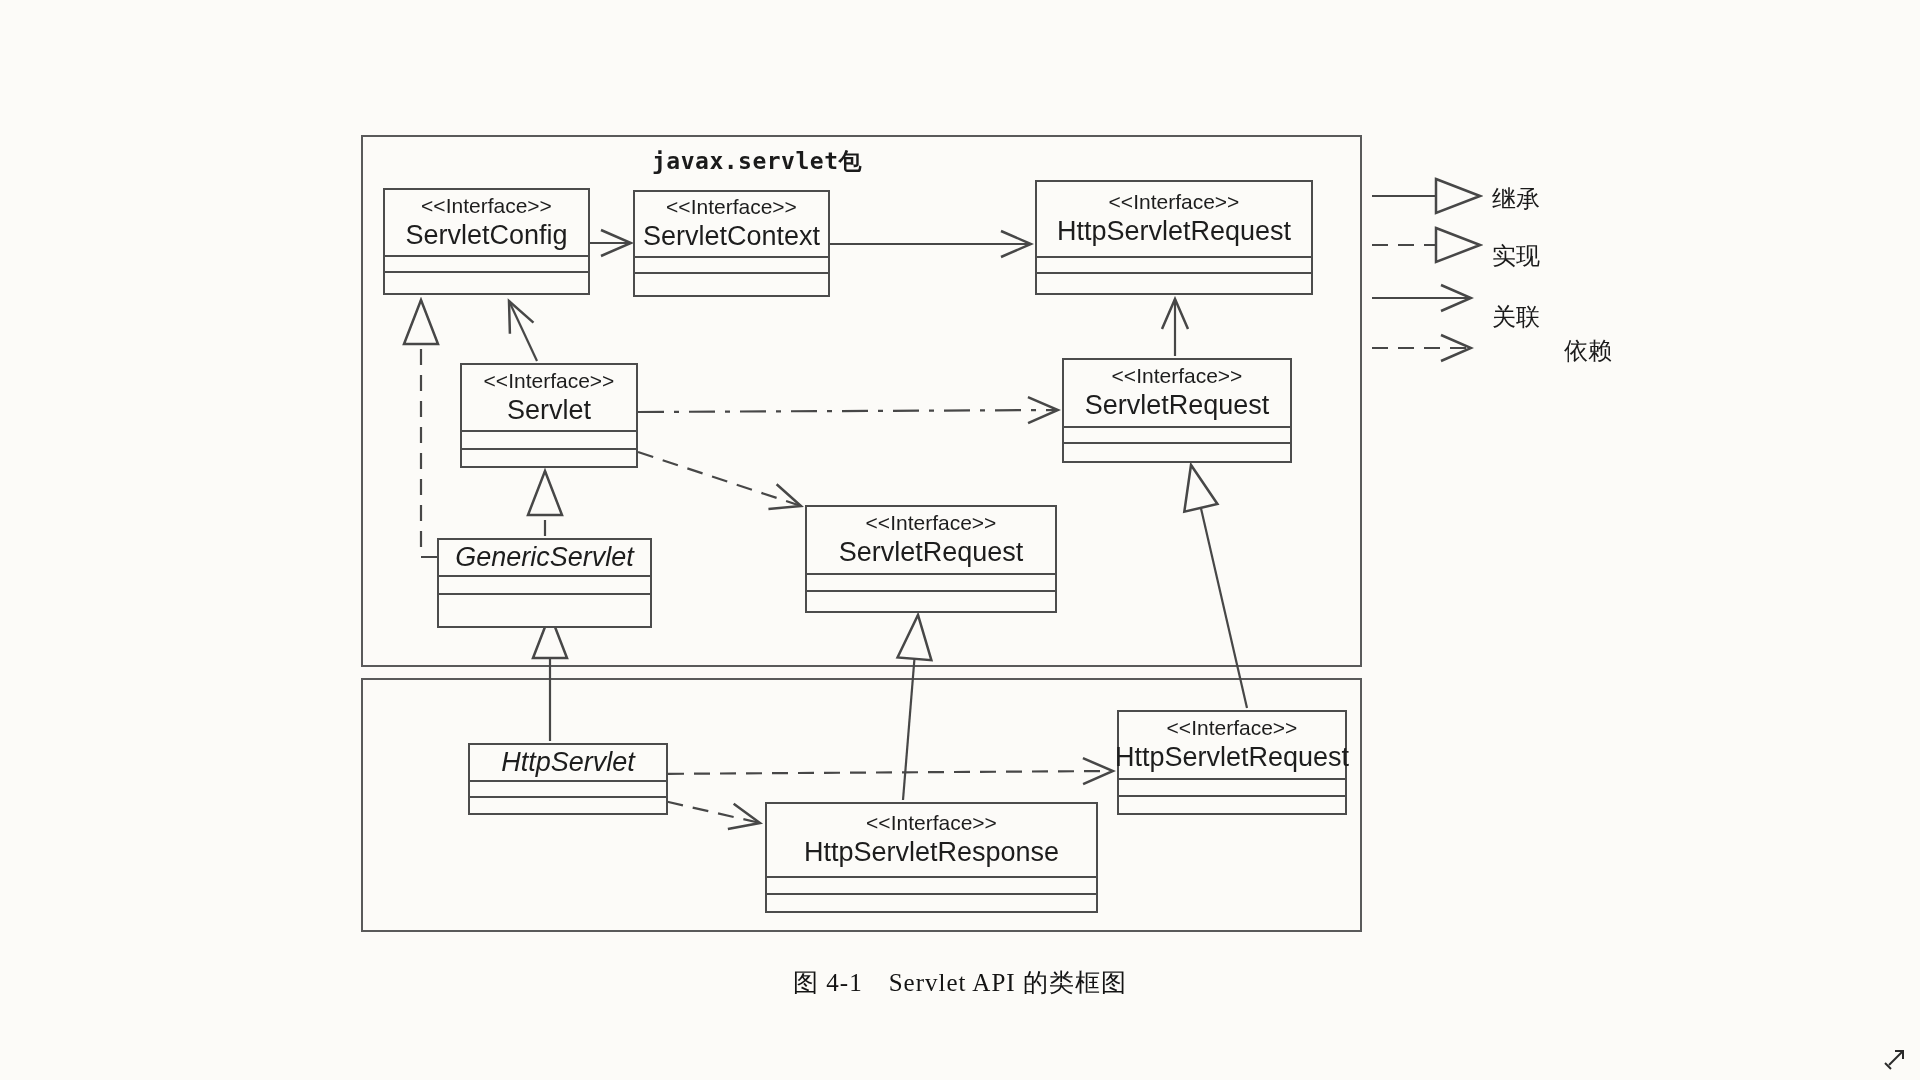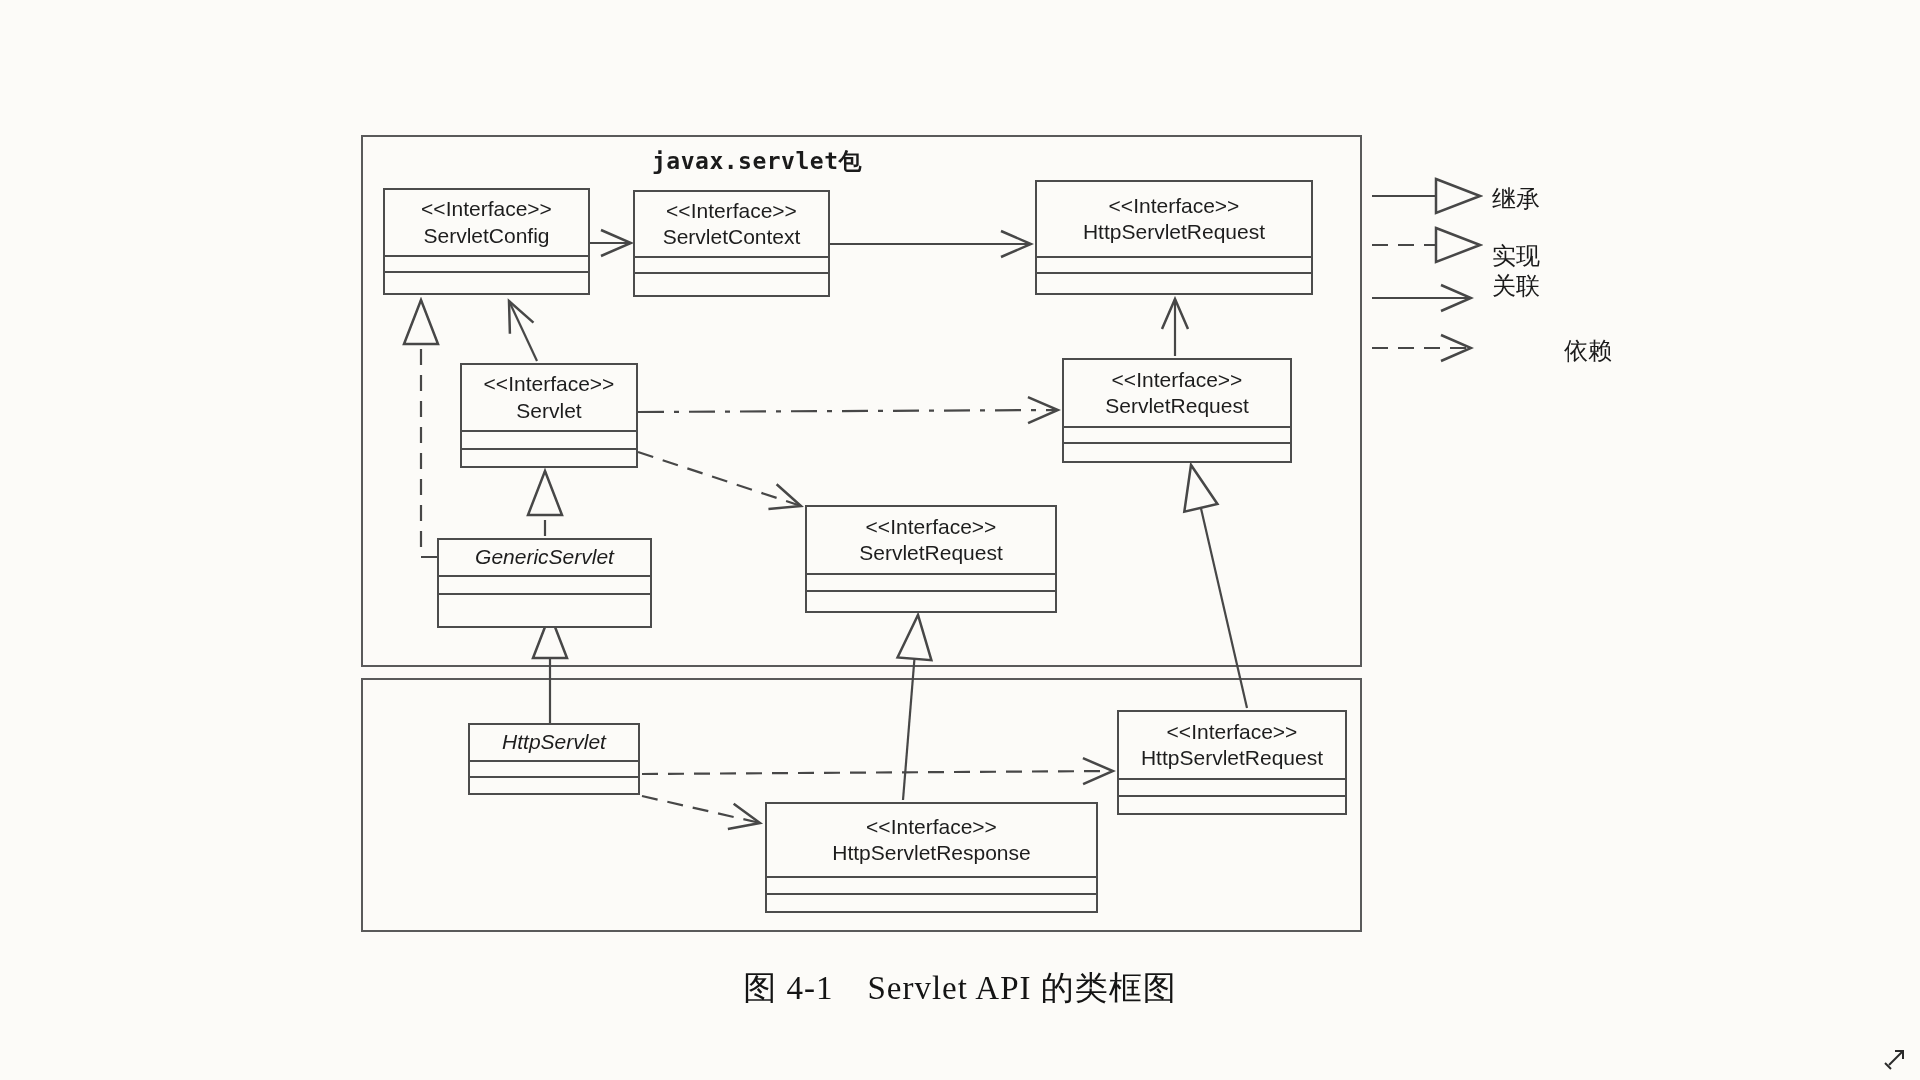--- a/index.html
+++ b/index.html
@@ -17,37 +17,37 @@
   
   .uml-class{
     position:absolute;border:2px solid #4c4c4c;background:#fcfbf8;
     box-sizing:border-box;display:flex;flex-direction:column;justify-content:space-between;
   }
   .name-comp{
     display:flex;flex-direction:column;align-items:center;justify-content:center;
     line-height:1.25;flex:0 0 auto;
   }
   .stereo{font-size:21px;color:#1d1d1d;}
-  .cname{font-size:21px;color:#1d1d1d;}
+  .cname{font-size:27px;color:#1d1d1d;}
   .cname.italic{font-style:italic;}
   .comp{border-top:2px solid #4c4c4c;flex:0 0 auto;}
   .comp.grow{flex:1 1 auto;}
   
   svg.edges{position:absolute;left:0;top:0;}
   .edge{stroke:#474747;stroke-width:2.2;fill:none;}
   .edge.dashed{stroke-dasharray:16 10;}
   .edge.dashdot{stroke-dasharray:26 10 5 10;}
   
   .legend-label{
     position:absolute;font-size:24px;font-weight:400;color:#1b1b1b;white-space:nowrap;
   }
   
   .caption{
     position:absolute;left:0;right:0;top:966px;text-align:center;
-    font-family:"Liberation Serif", serif;font-size:33px;color:#141414;letter-spacing:1px;
+    font-family:"Liberation Serif", serif;font-size:25px;color:#141414;letter-spacing:1px;
   }
   
   .cursor-icon{position:absolute;left:1882px;top:1042px;width:30px;height:30px;}
 </style>
 </head>
 <body>
 
 <div class="canvas">
 
   <div class="package" style="left:361px;top:135px;width:1001px;height:532px"></div>
@@ -138,21 +138,21 @@
 
   <div class="uml-class" style="left:805px;top:505px;width:252px;height:108px">
     <div class="name-comp" style="height:66px">
       <span class="stereo">&lt;&lt;Interface&gt;&gt;</span>
       <span class="cname">ServletRequest</span>
     </div>
     <div class="comp" style="height:15px"></div>
     <div class="comp grow"></div>
   </div>
 
-  <div class="uml-class" style="left:468px;top:723px;width:172px;height:72px">
+  <div class="uml-class" style="left:468px;top:743px;width:200px;height:72px">
     <div class="name-comp" style="height:35px">
       <span class="cname italic">HttpServlet</span>
     </div>
     <div class="comp" style="height:14px"></div>
     <div class="comp grow"></div>
   </div>
 
   <div class="uml-class" style="left:1117px;top:710px;width:230px;height:105px">
     <div class="name-comp" style="height:66px">
       <span class="stereo">&lt;&lt;Interface&gt;&gt;</span>
@@ -168,21 +168,21 @@
       <span class="cname">HttpServletResponse</span>
     </div>
     <div class="comp" style="height:15px"></div>
     <div class="comp grow"></div>
   </div>
 
   <div class="pkg-label" style="left:652px;top:146px">javax.servlet包</div>
 
   <div class="legend-label" style="left:1492px;top:183px">继承</div>
   <div class="legend-label" style="left:1492px;top:240px">实现</div>
-  <div class="legend-label" style="left:1492px;top:270px">关联</div>
+  <div class="legend-label" style="left:1492px;top:301px">关联</div>
   <div class="legend-label" style="left:1564px;top:335px">依赖</div>
 
   <div class="caption">图 4-1　Servlet API 的类框图</div>
 
   <div class="cursor-icon">
     <svg width="30" height="30" viewBox="0 0 30 30">
       <path d="M7,23 L21,9" stroke="#2a2a2a" stroke-width="2" fill="none"></path>
       <path d="M13,9 L21,9 L21,17" stroke="#2a2a2a" stroke-width="2" fill="none"></path>
       <path d="M3,21 L9,27" stroke="#2a2a2a" stroke-width="2" fill="none"></path>
     </svg>

